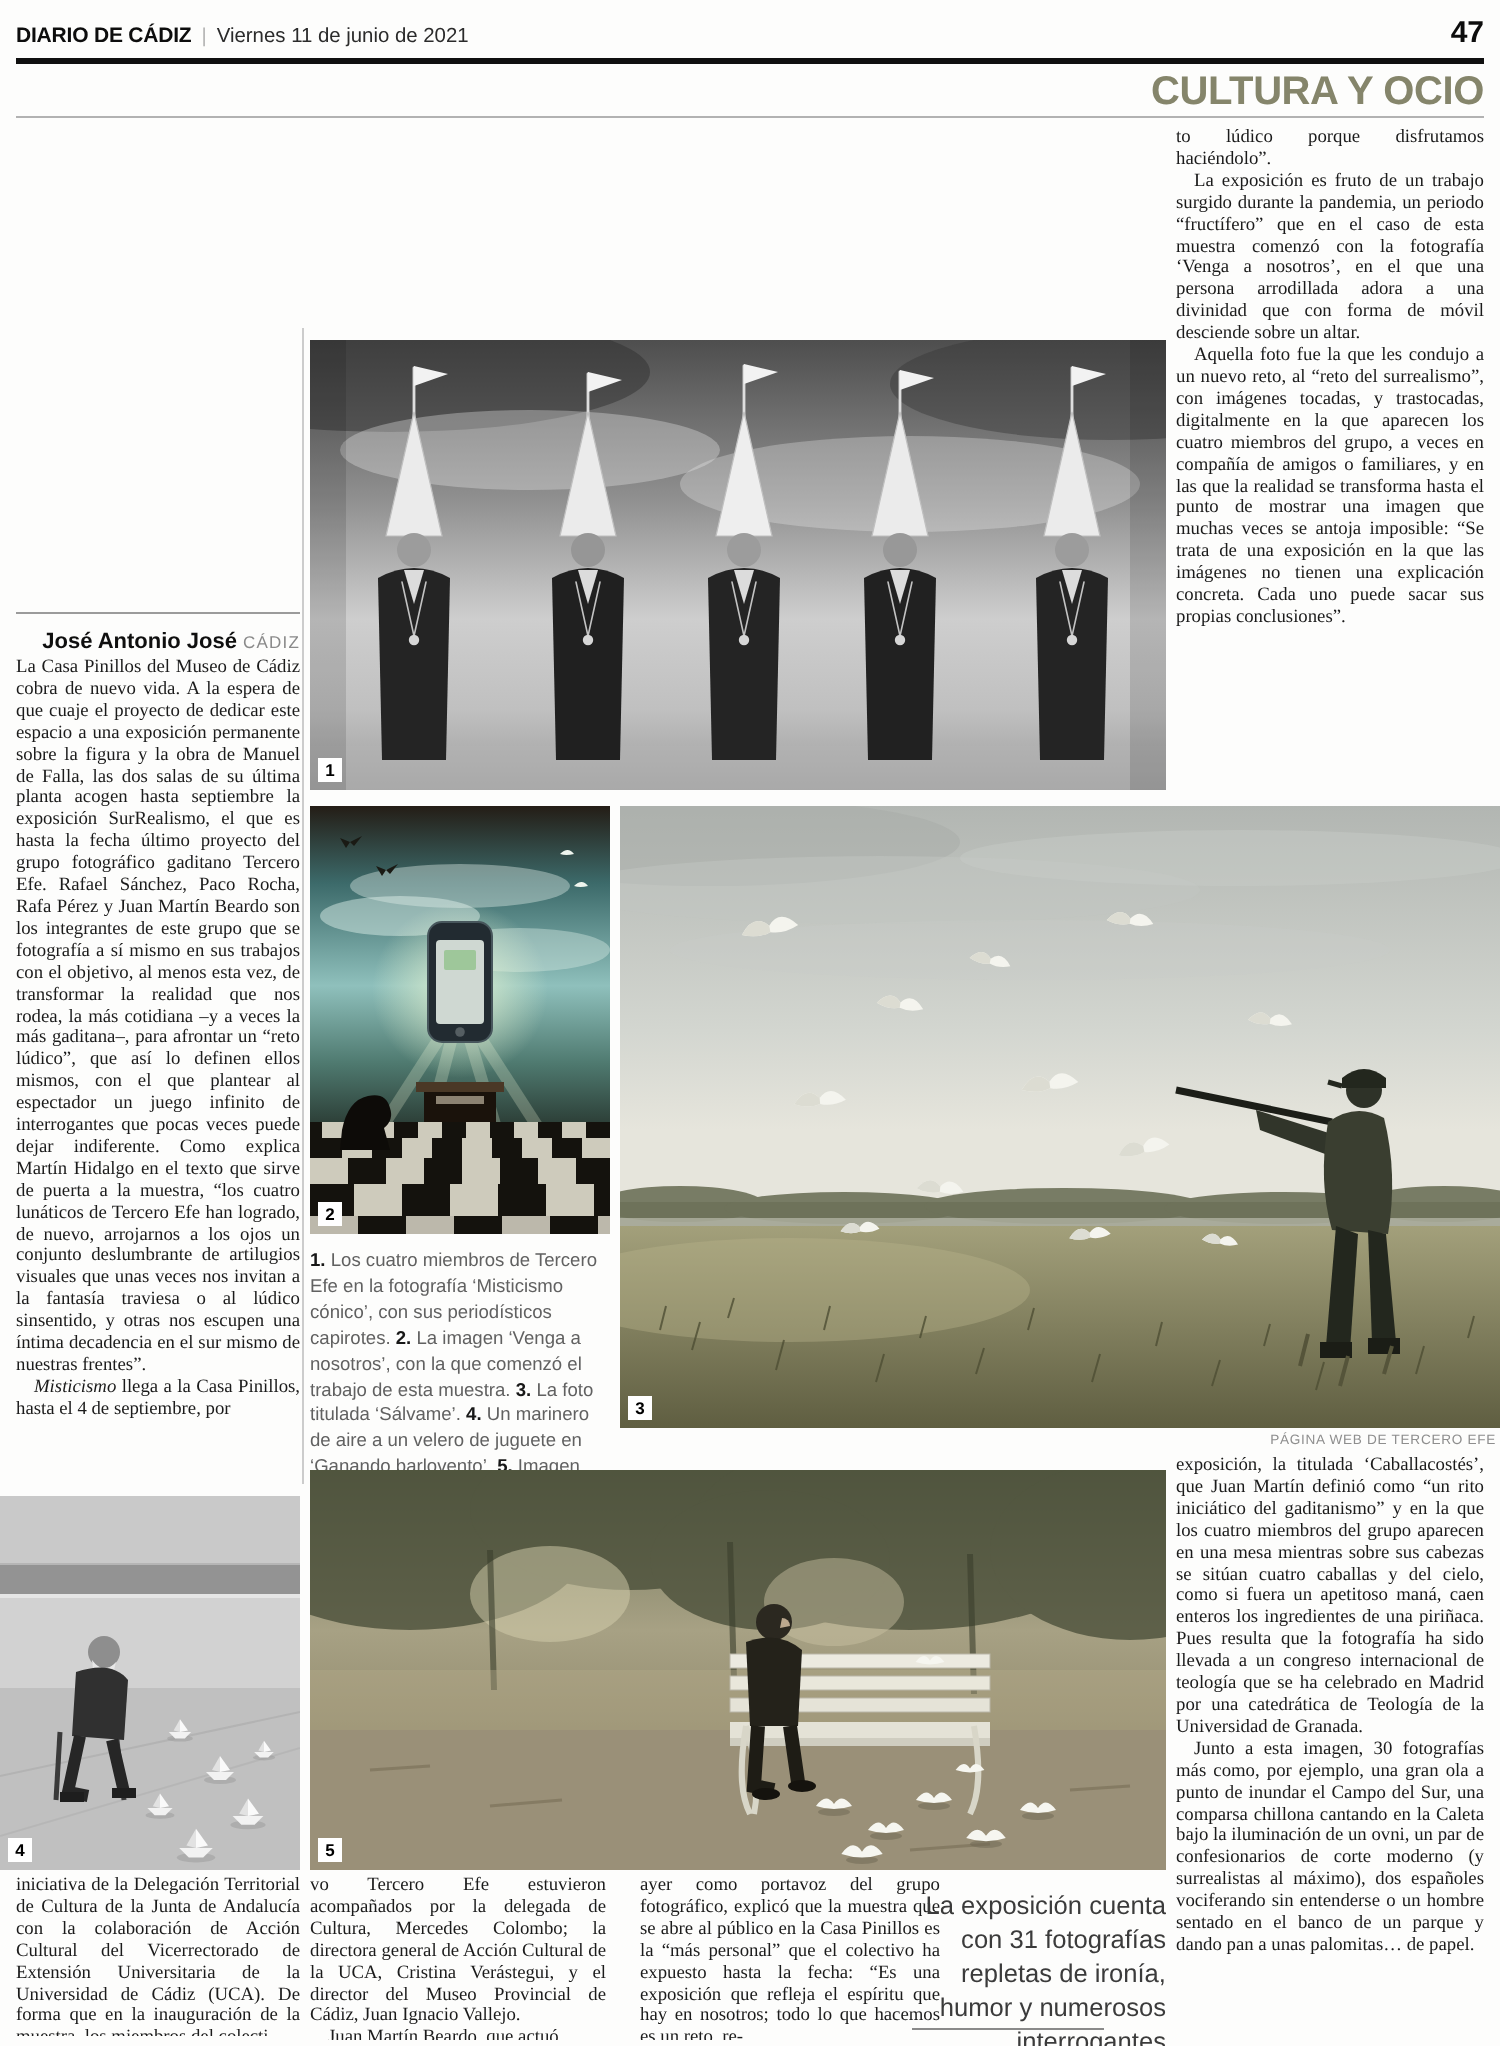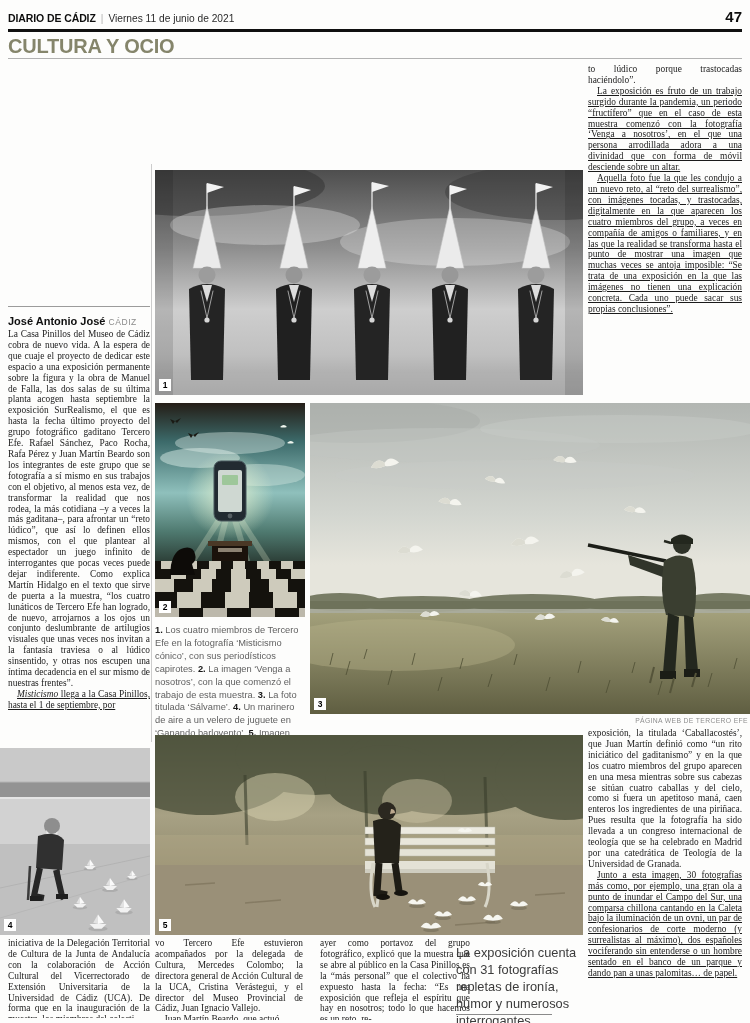--- a/index.html
+++ b/index.html
@@ -1,41 +1,41 @@
 <!DOCTYPE html>
 <html lang="es"><head>
 <meta charset="utf-8">
 <style>
   * { margin:0; padding:0; box-sizing:border-box; }
   body { background:#dedede; }
   .page { position:relative; width:750px; height:1023px; margin:0 auto; background:#fdfdfc;
           font-family:"Liberation Serif", serif; overflow:hidden; }
   .abs { position:absolute; }
-  .sans { font-family:"Liberation Sans", sans-serif; }
+  .sans { font-family:"Liberation Sans", sans-serif;text-align:right; }
 
   .mastrow { display:flex; align-items:baseline; }
   .mast-b { font-weight:700; font-size:10.5px; color:#0d0d0d; letter-spacing:-0.1px; }
   .mast-div { color:#b3b3b3; font-size:10px; margin:0 5px; }
   .mast-date { font-size:10.2px; color:#2b2b2b; }
   .pagenum { font-weight:700; font-size:15px; color:#0d0d0d; margin-left:auto; }
   .black-rule { background:#101010; }
   .section { font-weight:700; font-size:20px; color:#85856b; letter-spacing:-0.2px; }
 
   .headline { font-weight:700; font-size:39px; line-height:43px; letter-spacing:-1.2px; color:#0b0b0b; }
 
   .standfirst { font-size:16.5px; line-height:22.5px; color:#3e3e3e; }
   .bullet { color:#b5121b; font-size:15px; margin-right:3px; }
 
   .byline-author { font-weight:700; font-size:11px; color:#0f0f0f; }
   .byline-loc { font-size:8.5px; color:#8a8a8a; letter-spacing:.6px; margin-left:3px; }
 
   .body-text { font-size:9.4px; line-height:10.9px; text-align:justify; color:#1b1b1b;
                overflow:hidden; hyphens:auto; -webkit-hyphens:auto; }
   .body-text p { margin:0; }
-  .body-text p.ind { text-indent:9px;text-decoration:underline; }
+  .body-text p.ind { text-indent:9px; }
 
   .rule-h { position:absolute; height:1px; background:#9b9b9b; }
   .rule-v { position:absolute; width:1px; background:#cccccc; }
 
   .photo { position:absolute; overflow:hidden; background:#888; }
   .photo svg { display:block; width:100%; height:100%; }
   .badge { position:absolute; left:4px; bottom:4px; width:12px; height:12px; background:#ffffff;
            color:#000; font-family:"Liberation Sans",sans-serif; font-weight:700; font-size:8.5px;
            line-height:12px; text-align:center; z-index:3; }
 
@@ -64,27 +64,27 @@
   </div>
 
 
   <div class="rule-h" style="left:8px;top:306px;width:142px;"></div>
   <div class="abs sans" style="left:8px;top:311px;width:142px;">
     <span class="byline-author">José Antonio José</span><span class="byline-loc">CÁDIZ</span>
   </div>
 
   <div class="abs body-text" style="left:8px;top:329px;width:142px;height:418px;">
     <p>La Casa Pinillos del Museo de Cádiz cobra de nuevo vida. A la espera de que cuaje el proyecto de dedicar este espacio a una exposición permanente sobre la figura y la obra de Manuel de Falla, las dos salas de su última planta acogen hasta septiembre la exposición SurRealismo, el que es hasta la fecha último proyecto del grupo fotográfico gaditano Tercero Efe. Rafael Sánchez, Paco Rocha, Rafa Pérez y Juan Martín Beardo son los integrantes de este grupo que se fotografía a sí mismo en sus trabajos con el objetivo, al menos esta vez, de transformar la realidad que nos rodea, la más cotidiana –y a veces la más gaditana–, para afrontar un “reto lúdico”, que así lo definen ellos mismos, con el que plantear al espectador un juego infinito de interrogantes que pocas veces puede dejar indiferente. Como explica Martín Hidalgo en el texto que sirve de puerta a la muestra, “los cuatro lunáticos de Tercero Efe han logrado, de nuevo, arrojarnos a los ojos un conjunto deslumbrante de artilugios visuales que unas veces nos invitan a la fantasía traviesa o al lúdico sinsentido, y otras nos escupen una íntima decadencia en el sur mismo de nuestras frentes”.</p>
-    <p class="ind"><i>Misticismo</i><span> llega a la Casa Pinillos, hasta el 1 de septiembre, por</span></p>
+    <p class="ind"><i>Misticismo</i><span> llega a la Casa Pinillos, hasta el 4 de septiembre, por</span></p>
   </div>
 
   <div class="rule-v" style="left:151px;top:164px;height:578px;"></div>
 
   <div class="abs body-text" style="left:588px;top:64px;width:154px;height:336px;">
-    <p>to lúdico porque trastocadas haciéndolo”.</p>
+    <p>to lúdico porque disfrutamos haciéndolo”.</p>
     <p class="ind">La exposición es fruto de un trabajo surgido durante la pandemia, un periodo “fructífero” que en el caso de esta muestra comenzó con la fotografía ‘Venga a nosotros’, en el que una persona arrodillada adora a una divinidad que con forma de móvil desciende sobre un altar.</p>
     <p class="ind">Aquella foto fue la que les condujo a un nuevo reto, al “reto del surrealismo”, con imágenes tocadas, y trastocadas, digitalmente en la que aparecen los cuatro miembros del grupo, a veces en compañía de amigos o familiares, y en las que la realidad se transforma hasta el punto de mostrar una imagen que muchas veces se antoja imposible: “Se trata de una exposición en la que las imágenes no tienen una explicación concreta. Cada uno puede sacar sus propias conclusiones”.</p>
   </div>
 
   <div class="photo" style="left:155px;top:170px;width:428px;height:225px;">
     <svg viewBox="0 0 428 225" preserveAspectRatio="none">
       <defs>
         <linearGradient id="g1" x1="0" y1="0" x2="0" y2="1">
           <stop offset="0" stop-color="#4e4e4e"></stop>
             <stop offset="0.35" stop-color="#8f8f8f"></stop>

